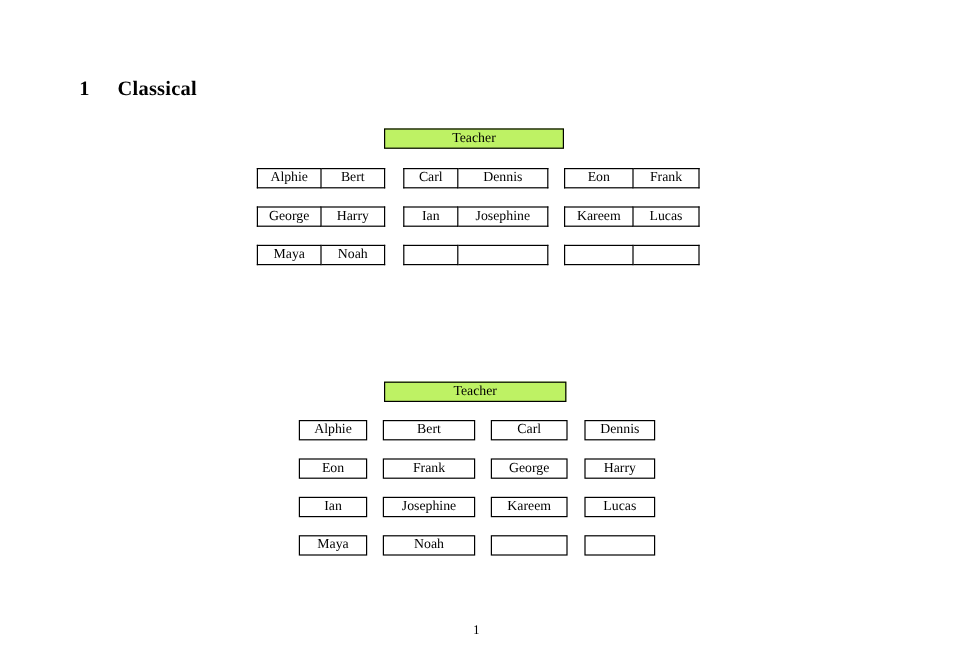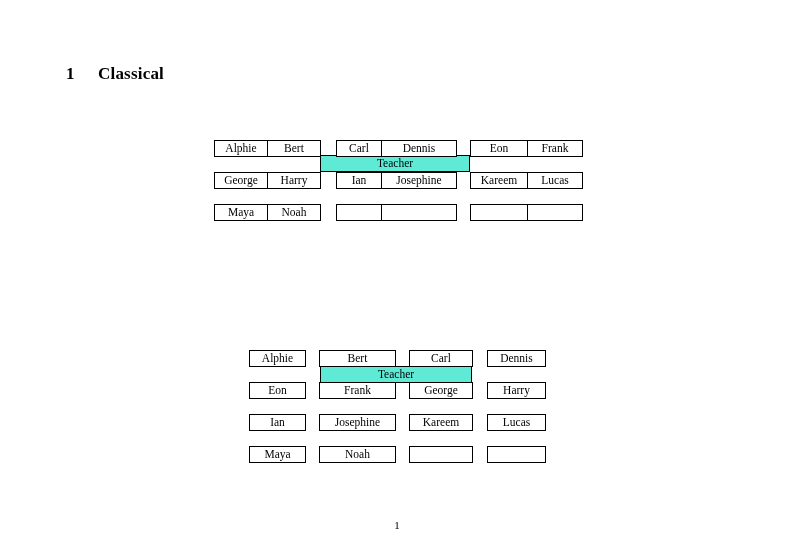--- a/index.html
+++ b/index.html
@@ -56,22 +56,21 @@
   }
 
   
   .teacher-box {
     position: absolute;
     border: 1px solid #000000;
     height: 15px;
     line-height: 15px;
     text-align: center;
     font-size: 11.5px;
-    background: #5eead4;
-    margin-top: 48px;
+    background: #bef264;
   }
   #teacher-box-classical   { left: 320px; top: 107px; width: 148px; }
   #teacher-box-distributed { left: 320px; top: 318px; width: 150px; }
 
   
   .grp { }
   #grp-1 { left: 214px; }
   #grp-2 { left: 336px; }
   #grp-3 { left: 470px; }
 

